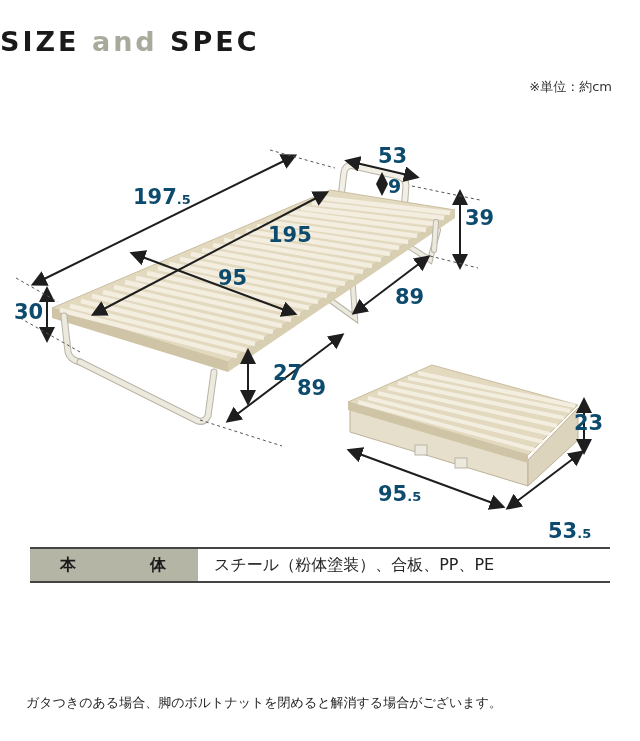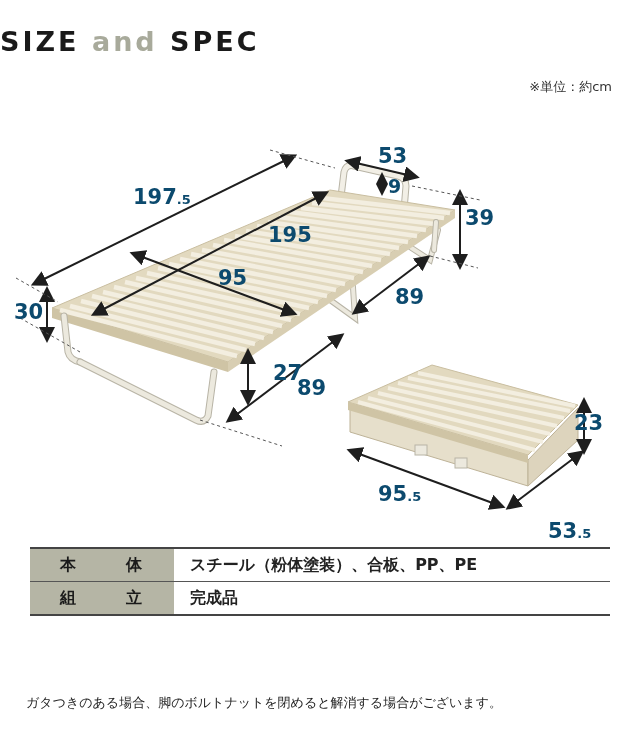--- a/index.html
+++ b/index.html
@@ -21,25 +21,25 @@
     font-family: "DejaVu Sans", sans-serif; line-height: 1;
   }
   .dim .small { font-size: 13px; }
   .spec-table {
     position: absolute; left: 30px; top: 547px; width: 580px; border-collapse: collapse;
     border-top: 2px solid #444; border-bottom: 2px solid #444;
   }
   .spec-table td { height: 32px; border-bottom: 1.5px solid #555; padding: 0; font-size: 16px; }
   .spec-table tr:last-child td { border-bottom: none; }
   .spec-table td.label {
-    width: 144px; background: #b5b5a5; color: #1a1a1a; font-weight: bold;
+    width: 168px; background: #b5b5a5; color: #1a1a1a; font-weight: bold;
     text-align: justify; text-align-last: justify; padding: 0 30px 0 30px; box-sizing: border-box;
     letter-spacing: 2px;
   }
-  .spec-table td.value { padding-left: 16px; color: #222; font-weight: bold; }
+  .spec-table td.value { padding-left: 16px; color: #222; }
   .footnote {
     position: absolute; top: 694px; left: 0; width: 528px; text-align: center;
     font-size: 13px; color: #222;
   }
 </style>
 </head>
 <body>
 
 <div class="title">
   <span>SIZE</span>
@@ -186,20 +186,16 @@
   </div>
   <div class="dim" style="left:574px; top:293px;">23</div>
 </div>
 
 <table class="spec-table">
   <tbody>
       <tr>
     <td class="label">本体</td>
     <td class="value">スチール（粉体塗装）、合板、PP、PE</td>
   </tr>
-  <tr>
-    <td class="label">組立</td>
-    <td class="value">完成品</td>
-  </tr>
 </tbody>
   </table>
 
 <div class="footnote">ガタつきのある場合、脚のボルトナットを閉めると解消する場合がございます。</div>
 
 </body></html>

